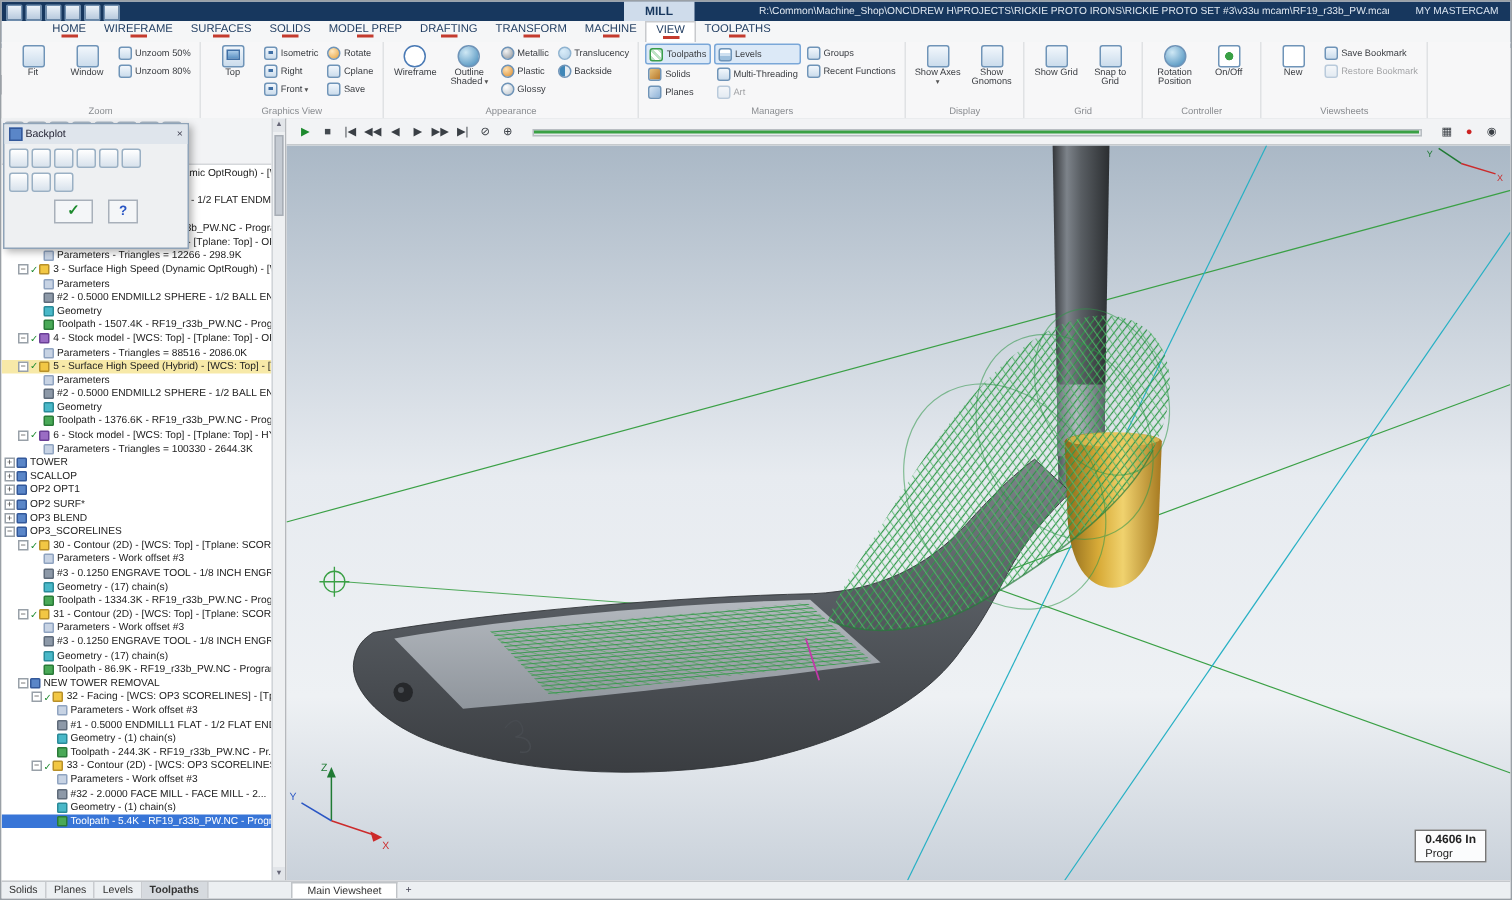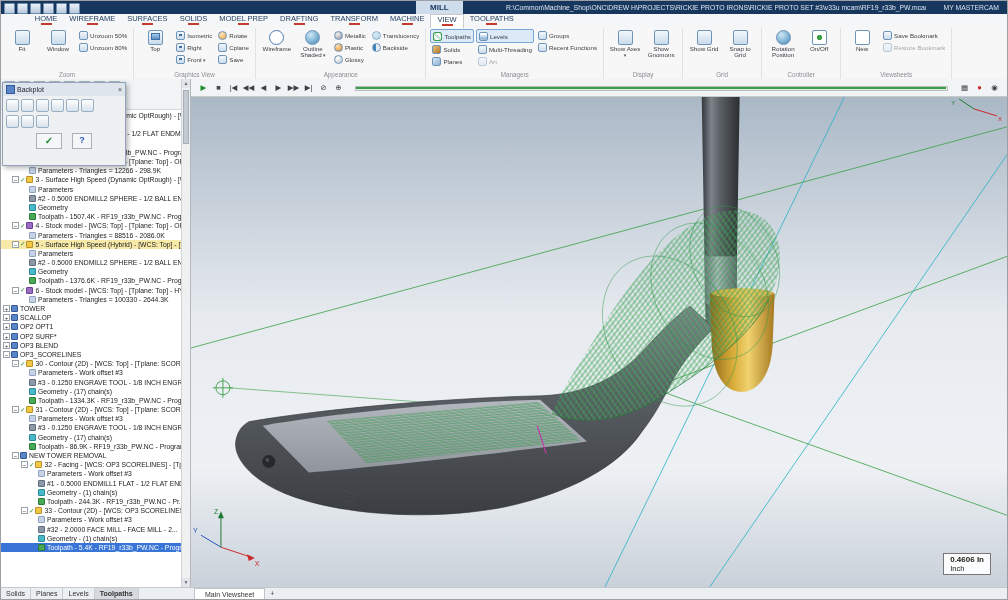--- a/index.html
+++ b/index.html
@@ -780,21 +780,21 @@
             <line x1="785" y1="12" x2="808" y2="19" stroke="#cc2a2a" stroke-width="1"></line>
             <text x="809" y="24" fill="#cc2a2a">X</text>
             <line x1="785" y1="12" x2="770" y2="2" stroke="#1f7a33" stroke-width="1"></line>
             <text x="762" y="8" fill="#1f7a33">Y</text>
           </g>
         </svg>
       </div>
 
       <div id="readout">
         <div id="readout-val">0.4606 In</div>
-        <div id="readout-unit">Inch</div>
+        <div id="readout-unit">Progr</div>
       </div>
     </div>
   </div>
 
   <div id="statusbar">
     <div id="status-panel-tabs">
         <span class="stab">Solids</span>
         <span class="stab">Planes</span>
         <span class="stab">Levels</span>
         <span class="stab active">Toolpaths</span>

